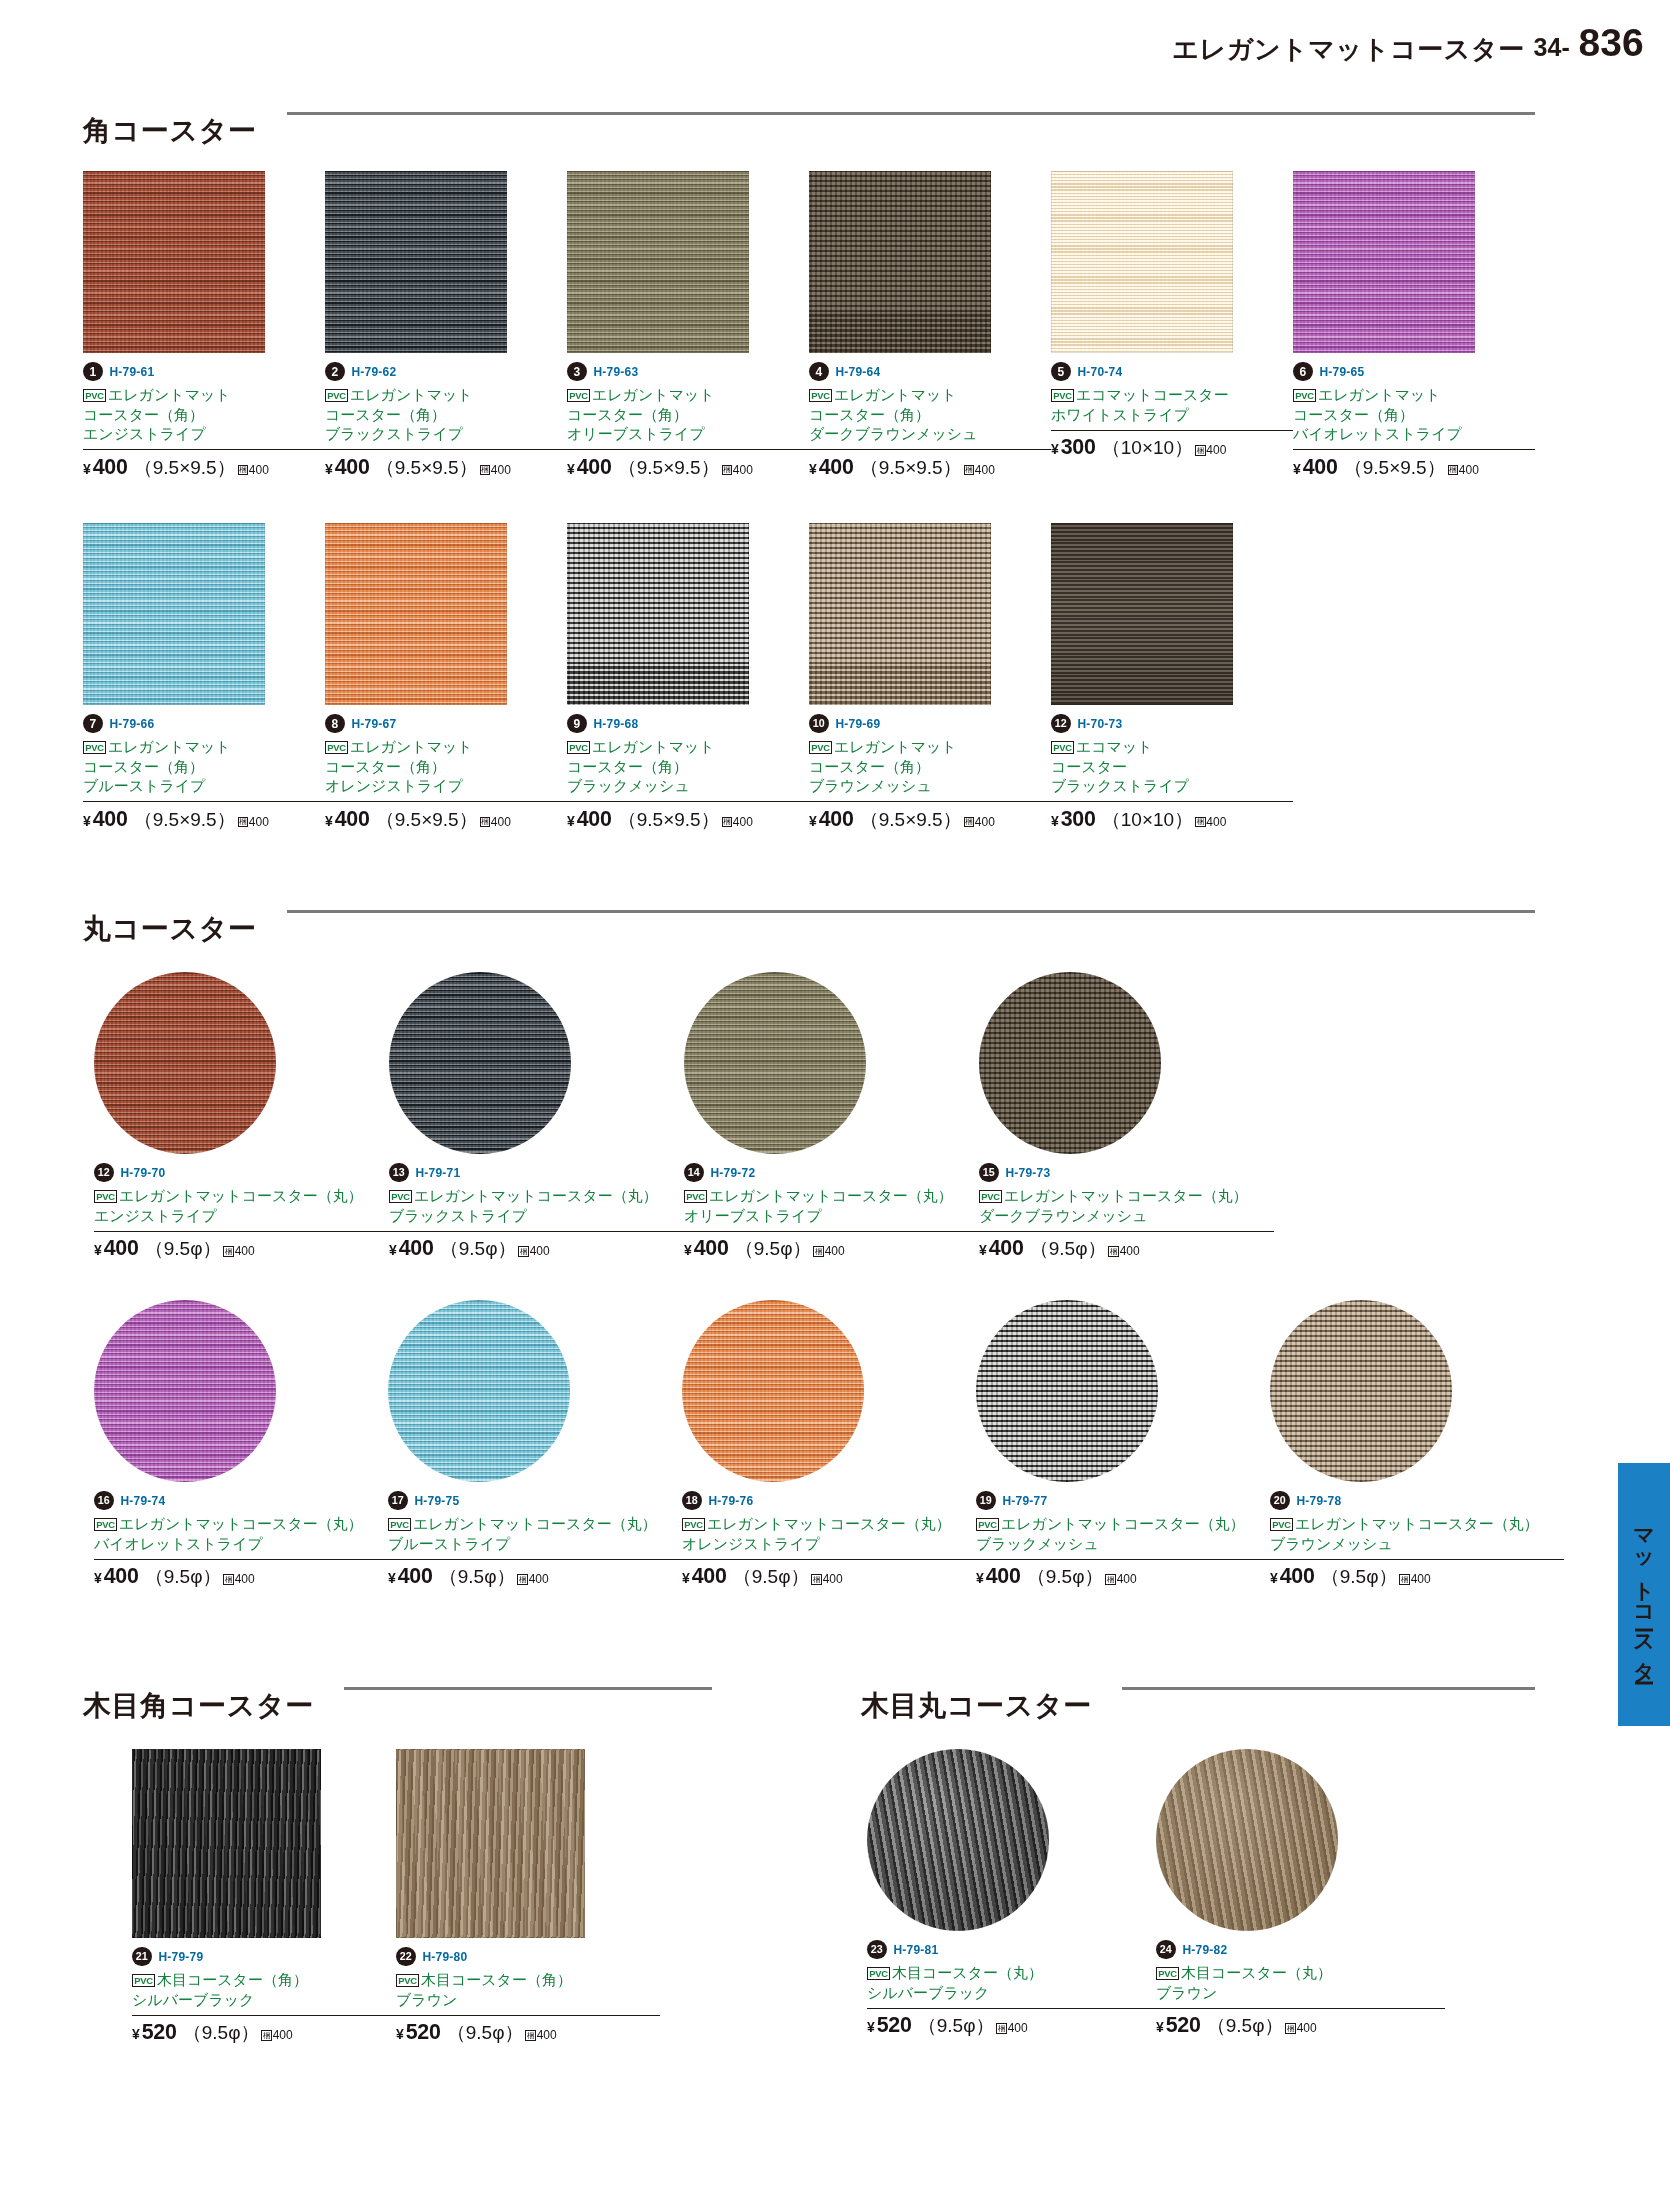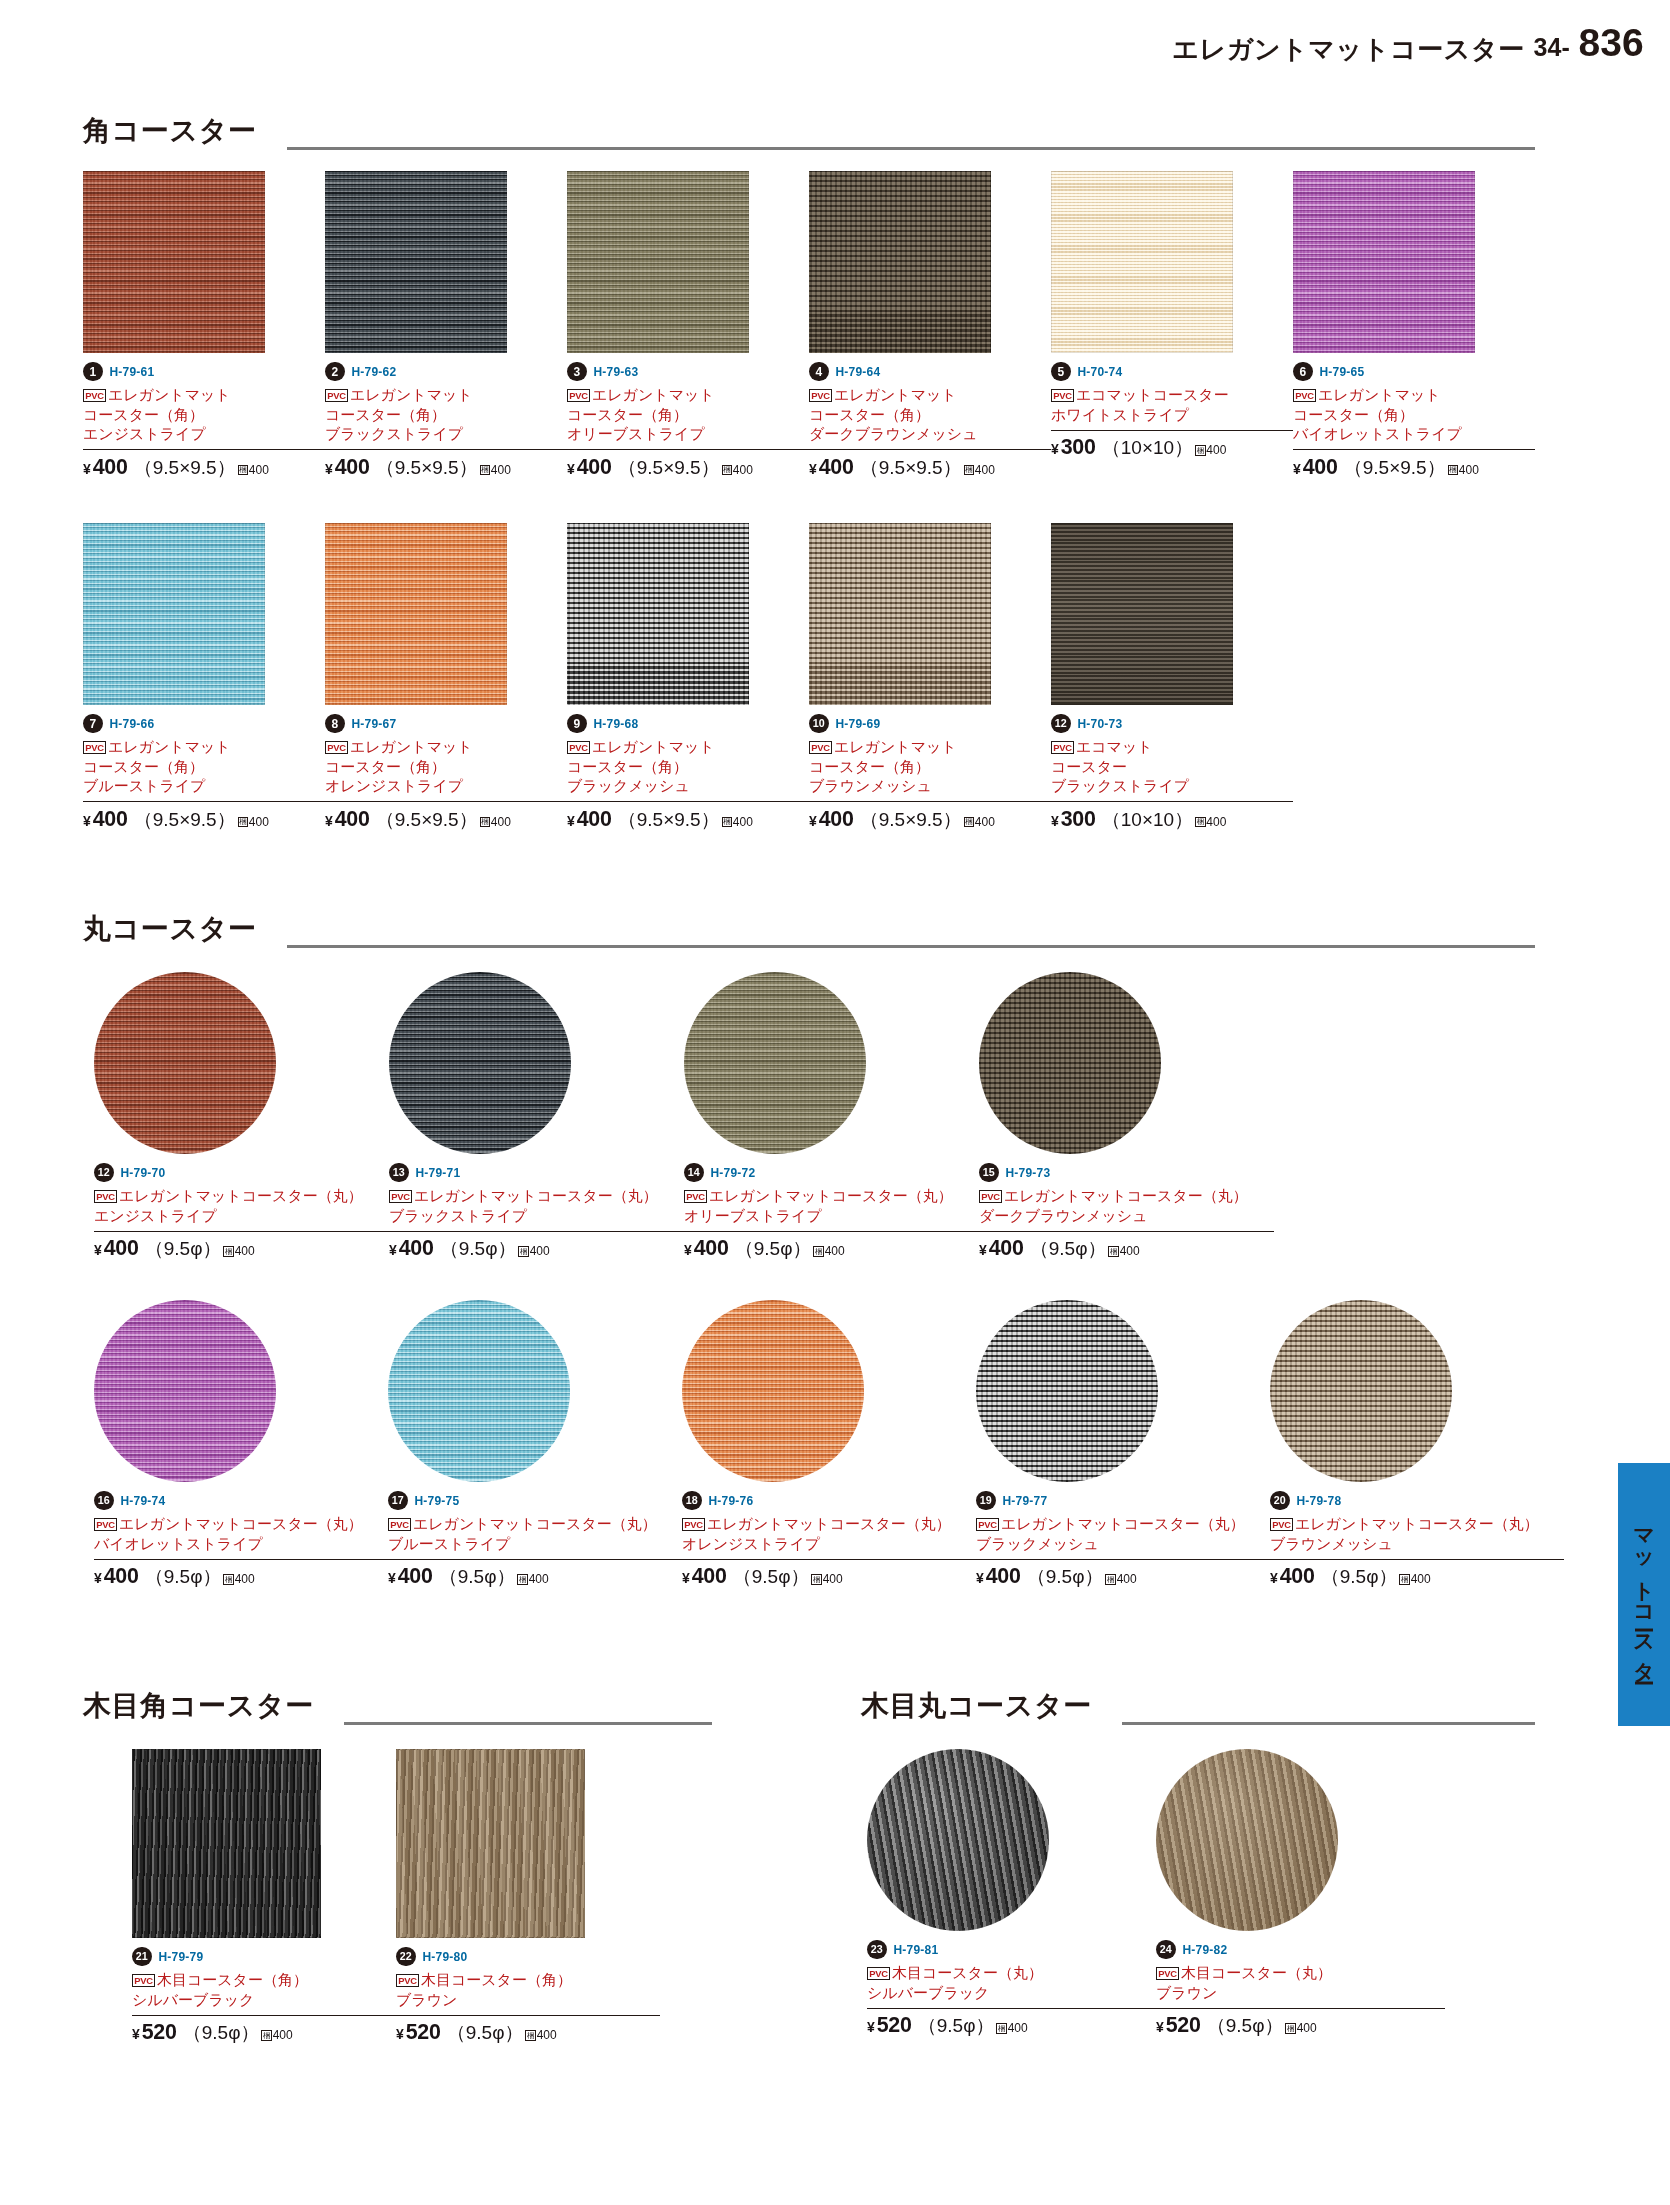--- a/index.html
+++ b/index.html
@@ -25,21 +25,21 @@
   #page-header .pnum-small {
     font-size: 25px; font-weight: 700; color: #231815; line-height:1;
     padding-bottom: 1.3px;
   }
   #page-header .pnum-big {
     font-size: 39px; font-weight: 700; color: #231815; line-height:1;
   }
 
   
   .section-head {
-    display: flex; align-items: flex-end; gap: 30px;
+    display: flex; align-items: flex-start; gap: 30px;
     margin-bottom: 11.3px;
   }
   .section-head .sh-text {
     font-size: 28px; font-weight: 700; color: #231815;
     white-space: nowrap; letter-spacing: 0.6px;
   }
   .section-head .sh-rule {
     flex: 1 1 auto; height: 3.1px; background: #7b7b7b;
   }
 
@@ -64,21 +64,21 @@
   .bullet {
     display: inline-flex; align-items: center; justify-content: center;
     width: 19.5px; height: 19.5px; border-radius: 50%;
     background: #231815; color: #fff;
     font-size: 12px; font-weight: 700; line-height: 1;
     flex: 0 0 auto;
   }
   .bullet.two { font-size: 10.7px; }
   .code { font-size: 12px; font-weight: 700; color: #0369a1; letter-spacing:0.2px; }
 
-  .nameblock { font-size: 15px; line-height: 1.30; color: #b91c1c; }
+  .nameblock { font-size: 15px; line-height: 1.30; color: #15803d; }
   .nameblock .nmline { display: block; white-space: nowrap; }
   .pvc {
     display: inline-block; border: 1.3px solid #231815;
     font-size: 9.4px; font-weight: 700; line-height: 1;
     padding: 1.3px 1.3px 0.6px 1.3px; margin-right: 1.9px;
     vertical-align: 1.3px; letter-spacing: -0.3px;
   }
 
   .priceline {
     border-top: 1.3px solid #231815;

